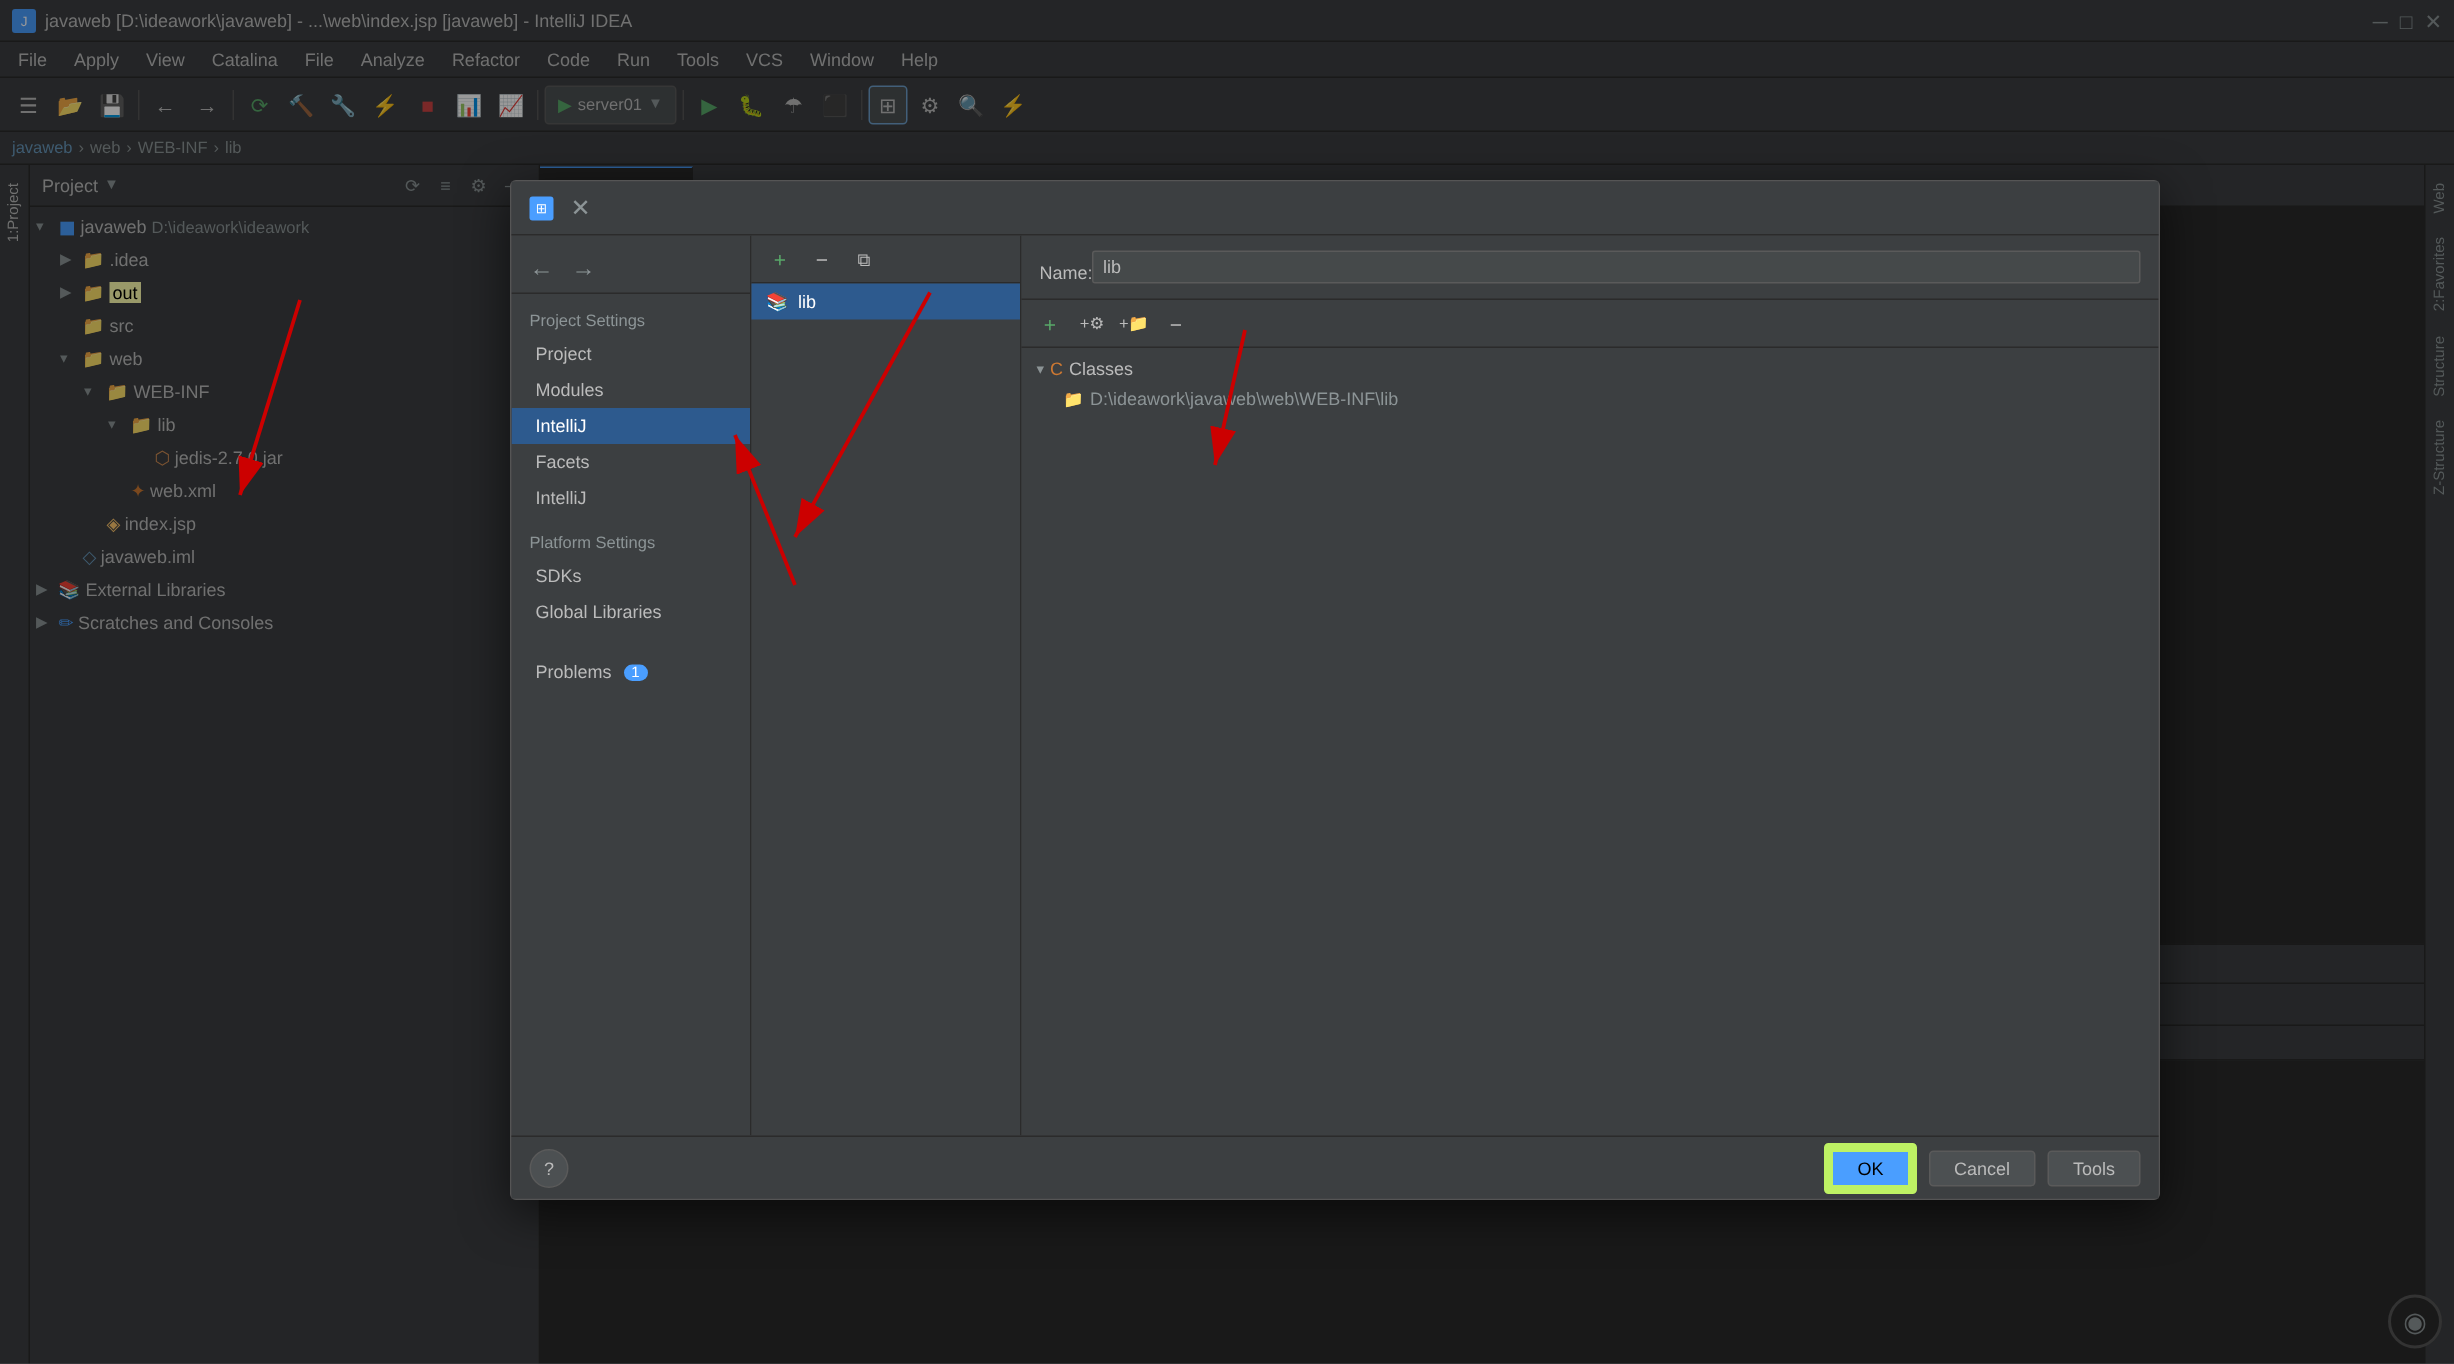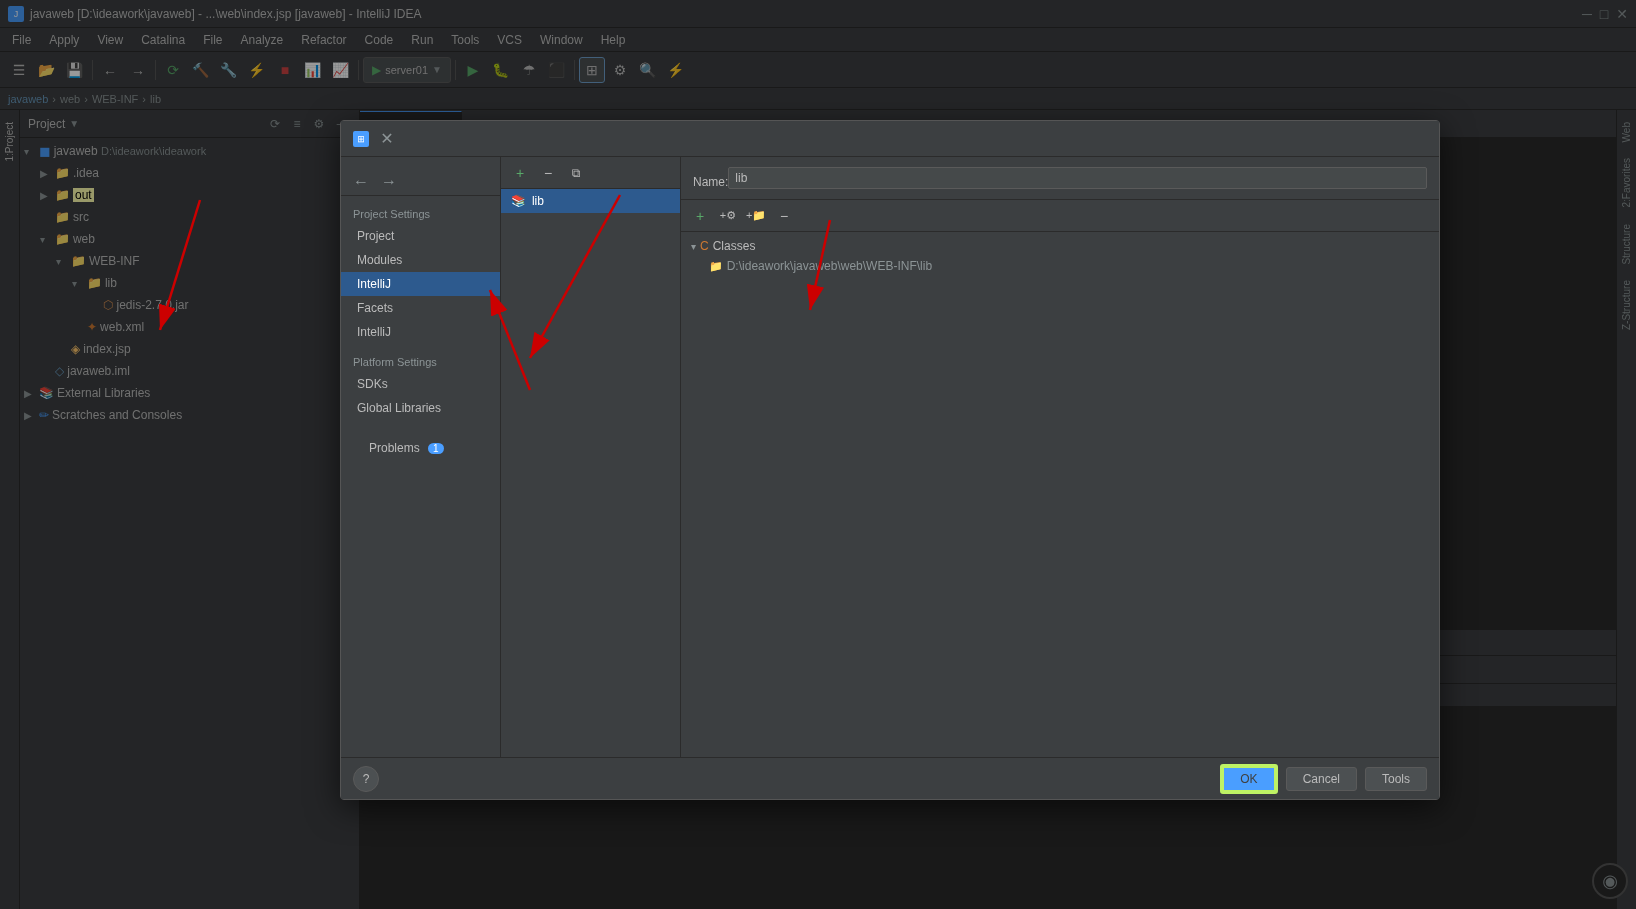--- a/index.html
+++ b/index.html
@@ -89,21 +89,21 @@
     .name-input { background: #45494a; border: 1px solid #5a5a5a; color: #bbbbbb; font-size: 12px; padding: 3px 6px; border-radius: 2px; flex: 1; outline: none; }
     .dialog-right-toolbar { height: 32px; display: flex; align-items: center; padding: 0 6px; gap: 2px; border-bottom: 1px solid #2b2b2b; }
     .dialog-right-content { flex: 1; padding: 4px; }
     .classes-tree-item { display: flex; align-items: center; gap: 4px; padding: 3px 6px; font-size: 12px; cursor: pointer; }
     .classes-sub-item { display: flex; align-items: center; gap: 4px; padding: 3px 6px 3px 24px; font-size: 12px; color: #8c9496; cursor: pointer; }
 
     
     .dialog-footer { height: 42px; background: #3c3f41; border-top: 1px solid #2b2b2b; display: flex; align-items: center; padding: 0 12px; gap: 8px; }
     .footer-help { margin-right: auto; }
     .dialog-btn { padding: 4px 16px; border-radius: 3px; border: none; font-size: 12px; cursor: pointer; }
-    .dialog-btn.primary { background: #4a9eff; color: #404040; border: 4px solid #bef264; }
+    .dialog-btn.primary { background: #4a9eff; color: #000000; border: 6px solid #bef264; }
     .dialog-btn.secondary { background: #4c5052; color: #bbbbbb; border: 1px solid #5a5a5a; }
     .nav-arrow { font-size: 16px; color: #8c9496; cursor: pointer; padding: 2px 4px; border-radius: 2px; }
 
     
     .problems-badge { background: #4a9eff; color: white; border-radius: 10px; font-size: 10px; padding: 0 5px; min-width: 16px; text-align: center; display: inline-block; }
 
     
     .run-toolbar { height: 28px; display: flex; align-items: center; padding: 0 4px; gap: 2px; border-bottom: 1px solid #2b2b2b; background: #3c3f41; }
     .run-tb-btn { width: 22px; height: 22px; display: flex; align-items: center; justify-content: center; cursor: pointer; color: #bbbbbb; font-size: 13px; border-radius: 2px; }
     .run-tb-btn.red { color: #cc4444; }
@@ -368,21 +368,21 @@
         </div>
         <div class="dialog-nav-section">Project Settings</div>
         <div class="dialog-nav-item">Project</div>
         <div class="dialog-nav-item">Modules</div>
         <div class="dialog-nav-item active">IntelliJ</div>
         <div class="dialog-nav-item">Facets</div>
         <div class="dialog-nav-item">IntelliJ</div>
         <div class="dialog-nav-section">Platform Settings</div>
         <div class="dialog-nav-item">SDKs</div>
         <div class="dialog-nav-item">Global Libraries</div>
-        <div style="margin-top: 16px; margin-left: 12px;">
+        <div style="margin-top: 16px;">
           <div class="dialog-nav-item" style="display:flex; align-items:center; gap:8px;">
             <span>Problems</span>
             <span class="problems-badge">1</span>
           </div>
         </div>
       </div>
 
       <div class="dialog-center">
         <div class="dialog-center-toolbar">
           <button class="tb-btn" style="font-size:14px; color:#59a869;">+</button>

